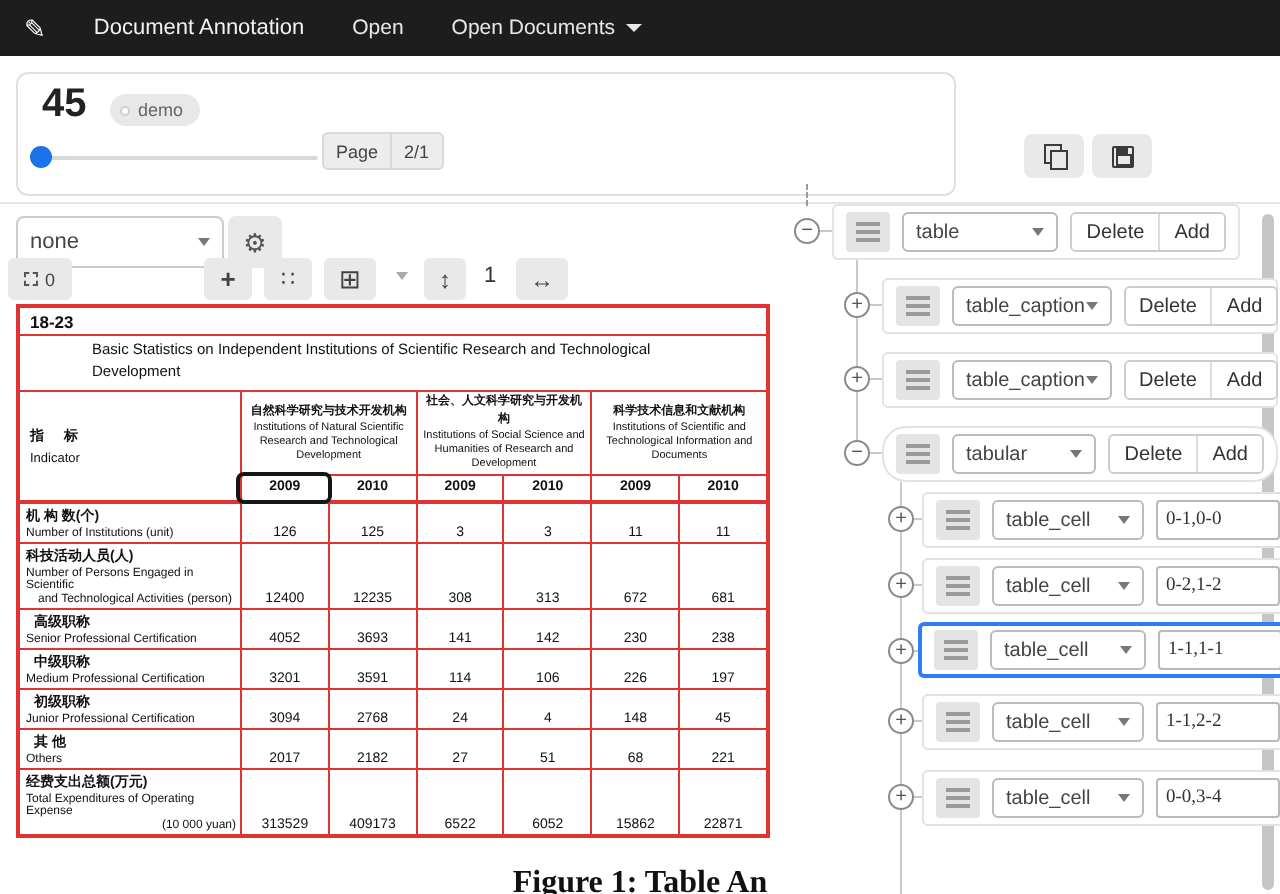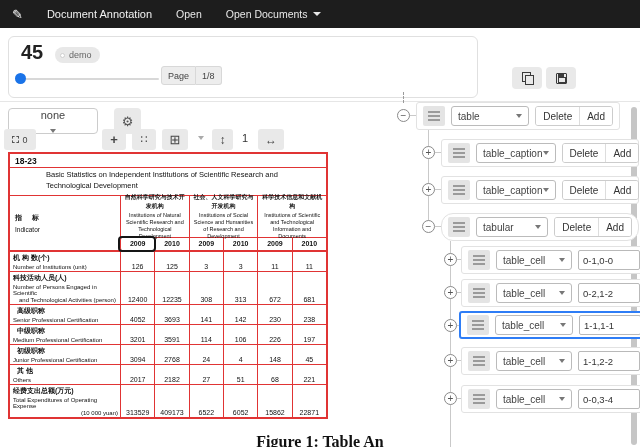--- a/index.html
+++ b/index.html
@@ -41,38 +41,38 @@
   .save-icon { position:relative; width:11px; height:11px; display:block; border:1.4px solid #3a3a3a; border-radius:1px; }
   .save-icon::before { content:""; position:absolute; left:1px; top:0; width:6px; height:3px; background:#3a3a3a; }
   .save-icon::after { content:""; position:absolute; left:1px; bottom:0; width:6px; height:3.5px; border:1.2px solid #3a3a3a; }
 
   .divider { position:absolute; left:0; top:101px; width:640px; height:1px; background:#e6e6e6; }
 
   
   .sel { border:1px solid #bbb; border-radius:3px; background:#fff; font-size:10px; color:#444;
          display:flex; align-items:center; justify-content:space-between; padding:0 6px; }
   .caret { width:0; height:0; border-left:3.5px solid transparent; border-right:3.5px solid transparent; border-top:4px solid #777; }
-  .mode-select { position:absolute; left:8px; top:108px; width:90px; height:26px; border-radius:4px; border-color:#ccc; font-size:11px; cursor:pointer;flex-direction:column; }
+  .mode-select { position:absolute; left:8px; top:108px; width:104px; height:26px; border-radius:4px; border-color:#ccc; font-size:11px; cursor:pointer; }
   .tool-btn { position:absolute; background:#e9e9e9; border:none; border-radius:3px; color:#444;
               display:flex; align-items:center; justify-content:center; gap:3px; cursor:pointer; }
   .gear-btn { left:114px; top:108px; width:27px; height:26px; font-size:13px; color:#555; border-radius:4px; }
   .t-sel   { left:4px;   top:129px; width:32px; height:21px; font-size:9px; }
   .sel-box-icon { display:inline-block; width:7px; height:7px; border:1px dashed #555; }
   .t-clip  { left:40px;  top:129px; width:58px; height:21px; font-size:8.5px;margin-top:43px; }
   .t-plus  { left:102px; top:129px; width:24px; height:21px; font-size:13px; font-weight:bold; }
   .t-dots  { left:132px; top:129px; width:24px; height:21px; font-size:11px; }
   .t-grid  { left:162px; top:129px; width:26px; height:21px; font-size:13px; }
   .mini-caret { position:absolute; left:198px; top:136px; width:0; height:0;
                 border-left:3px solid transparent; border-right:3px solid transparent; border-top:4px solid #aaa; }
   .t-updown { left:212px; top:129px; width:21px; height:21px; font-size:12px; }
   .t-num   { position:absolute; left:242px; top:132px; font-size:11px; color:#333; }
   .t-leftright { left:258px; top:129px; width:26px; height:21px; font-size:12px; }
 
   
-  .anno-table { position:absolute; left:8px; top:152px; width:320px; border:2px solid #e03434; background:#fff; color:#111; }
+  .anno-table { position:absolute; left:8px; top:152px; width:377px; border:2px solid #e03434; background:#fff; color:#111; }
   .tt1 { border-bottom:1px solid #e03434; font-size:8.5px; font-weight:bold; padding:2px 0 1px 5px; display:flex; gap:10px; }
   .tt2 { border-bottom:1px solid #e03434; font-size:7.5px; padding:2px 28px 3px 36px; line-height:1.45; }
   .thead { display:flex; border-bottom:1px solid #e03434; }
   .tind { width:110px; display:flex; flex-direction:column; justify-content:center; gap:3px; padding-left:5px; }
   .tind-zh { font-size:7px; font-weight:bold; letter-spacing:4px; }
   .tind-en { font-size:6.5px; }
   .tgroups { flex:1; }
   .tgroup-row { display:flex; height:41px; }
   .tgroup { flex:1; border-left:1px solid #e03434; display:flex; flex-direction:column; align-items:center; justify-content:center; text-align:center; padding:1px 2px; gap:1px; }
   .tgroup-zh { font-size:6px; font-weight:bold; }
@@ -106,21 +106,21 @@
   .burger { width:22px; height:20px; background:#e4e4e4; border-radius:2px; flex:none;
             display:flex; flex-direction:column; justify-content:center; align-items:center; gap:2.5px; cursor:grab; }
   .burger i { display:block; width:12px; height:1.5px; background:#9a9a9a; }
   .sel-root { width:88px; height:20px; }
   .sel-cap  { width:92px; height:20px;text-align:center; }
   .sel-cell { width:78px; height:20px; }
   .btn-group { display:flex; border:1px solid #ccc; border-radius:3px; overflow:hidden; height:20px; flex:none; }
   .bg-btn { font-size:10px; color:#333; background:#fff; border:none; padding:0 7px; display:flex; align-items:center; cursor:pointer; }
   .bg-btn + .bg-btn { border-left:1px solid #ddd; }
   .cell-input { border:1px solid #b9b9b9; border-radius:2px; height:20px; width:62px; font-size:9.5px; color:#333;
-                padding:0 4px; font-family:Liberation Sans, sans-serif; }
+                padding:0 4px; font-family:Liberation Serif, serif; }
   .scrollbar { position:absolute; left:631px; top:107px; width:6px; height:338px; background:#c6c6c6; border-radius:3px; }
 </style>
 </head>
 <body>
 
 <div class="page">
 
   <nav class="navbar">
     <span class="nav-pencil">✎</span>
     <span class="nav-brand">Document Annotation</span>
@@ -136,21 +136,21 @@
     <span class="doc-tag">
       <span class="tag-dot"></span>
       <span>demo</span>
     </span>
     <div class="slider">
       <div class="slider-track"></div>
       <div class="slider-handle"></div>
     </div>
     <div class="page-group">
       <span class="page-label">Page</span>
-      <span class="page-value">1/8</span>
+      <span class="page-value">2/1</span>
     </div>
   </section>
 
   <button class="icon-btn copy-btn">
     <span class="copy-icon"></span>
   </button>
   <button class="icon-btn save-btn">
     <span class="save-icon"></span>
   </button>
 

